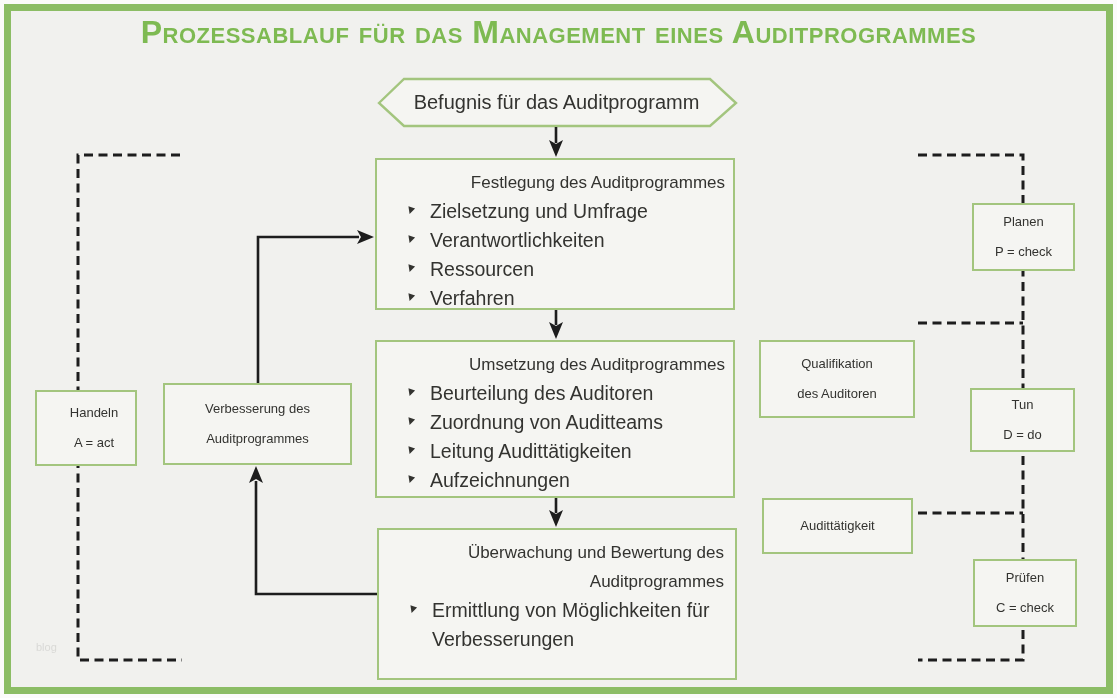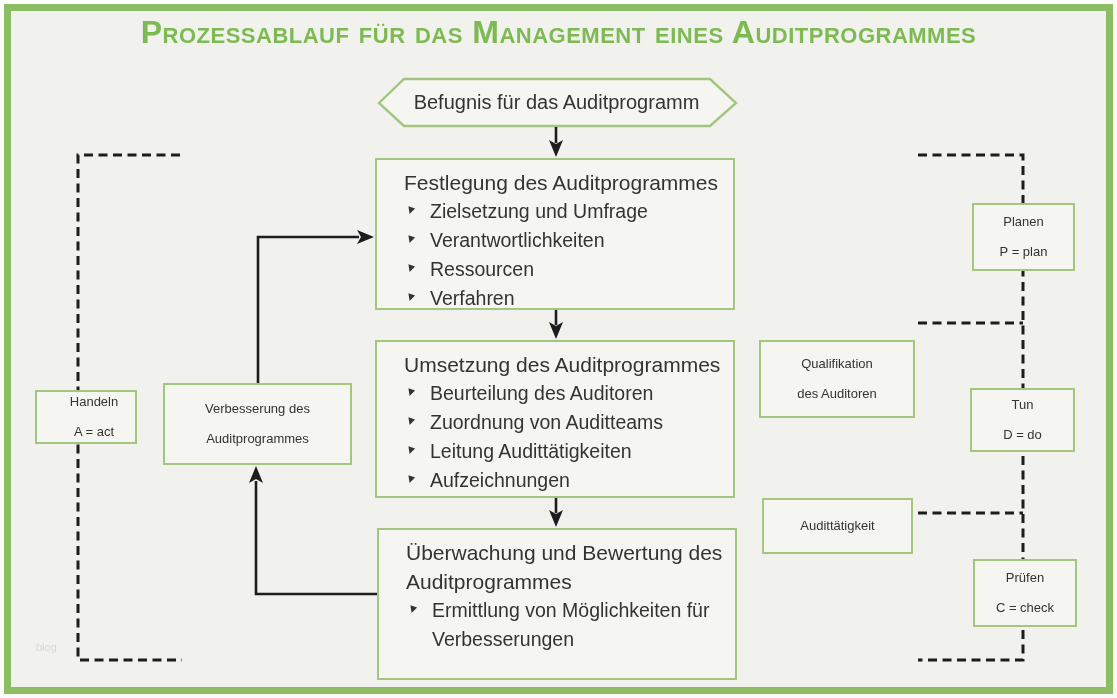--- a/index.html
+++ b/index.html
@@ -47,21 +47,21 @@
   }
   .center2{
     display:flex;flex-direction:column;align-items:center;justify-content:center;
     text-align:center;font-size:13px;line-height:30px;
   }
   .hextext{
     position:absolute;z-index:2;display:flex;align-items:center;justify-content:center;
     font-size:20px;color:var(--text);
   }
   .mainbox{padding:8px 8px 0 27px;}
-  .mb-title{font-size:21px;line-height:29px;}
+  .mb-title{font-size:17px;line-height:29px;text-align:right;}
   .mb-list{list-style:none;margin:0;padding:0;}
   .mb-item{position:relative;font-size:19.5px;line-height:29px;padding-left:26px;max-width:288px;}
   .tri{
     position:absolute;left:1px;top:7px;font-size:12px;line-height:12px;
     transform:rotate(18deg);color:var(--text);
   }
   .watermark{
     position:absolute;left:36px;top:641px;z-index:3;
     font-size:11px;color:var(--watermark);
   }
@@ -132,42 +132,42 @@
   </div>
 
   <div class="gbox mainbox" style="left:377px;top:528px;width:360px;height:152px;">
     <div class="mb-title" style="max-width:318px;">Überwachung und Bewertung des Auditprogrammes</div>
     <ul class="mb-list">
 
         <li class="mb-item"><span class="tri">▼</span><span>Ermittlung von Möglichkeiten für Verbesserungen</span></li>
       </ul>
   </div>
 
-  <div class="gbox center2" style="left:35px;top:390px;width:102px;height:54px;padding-left:16px;">
+  <div class="gbox center2" style="left:35px;top:390px;width:102px;height:76px;padding-left:16px;">
     <div>Handeln</div>
     <div>A = act</div>
   </div>
 
   <div class="gbox center2" style="left:163px;top:383px;width:189px;height:82px;">
     <div>Verbesserung des</div>
     <div>Auditprogrammes</div>
   </div>
 
   <div class="gbox center2" style="left:759px;top:340px;width:156px;height:78px;">
     <div>Qualifikation</div>
     <div>des Auditoren</div>
   </div>
 
   <div class="gbox center2" style="left:762px;top:466px;width:151px;height:56px;margin-top:32px;">
     <div>Audittätigkeit</div>
   </div>
 
   <div class="gbox center2" style="left:972px;top:203px;width:103px;height:68px;">
     <div>Planen</div>
-    <div>P = plan</div>
+    <div>P = check</div>
   </div>
 
   <div class="gbox center2" style="left:970px;top:388px;width:105px;height:64px;">
     <div>Tun</div>
     <div>D = do</div>
   </div>
 
   <div class="gbox center2" style="left:973px;top:559px;width:104px;height:68px;">
     <div>Prüfen</div>
     <div>C = check</div>

